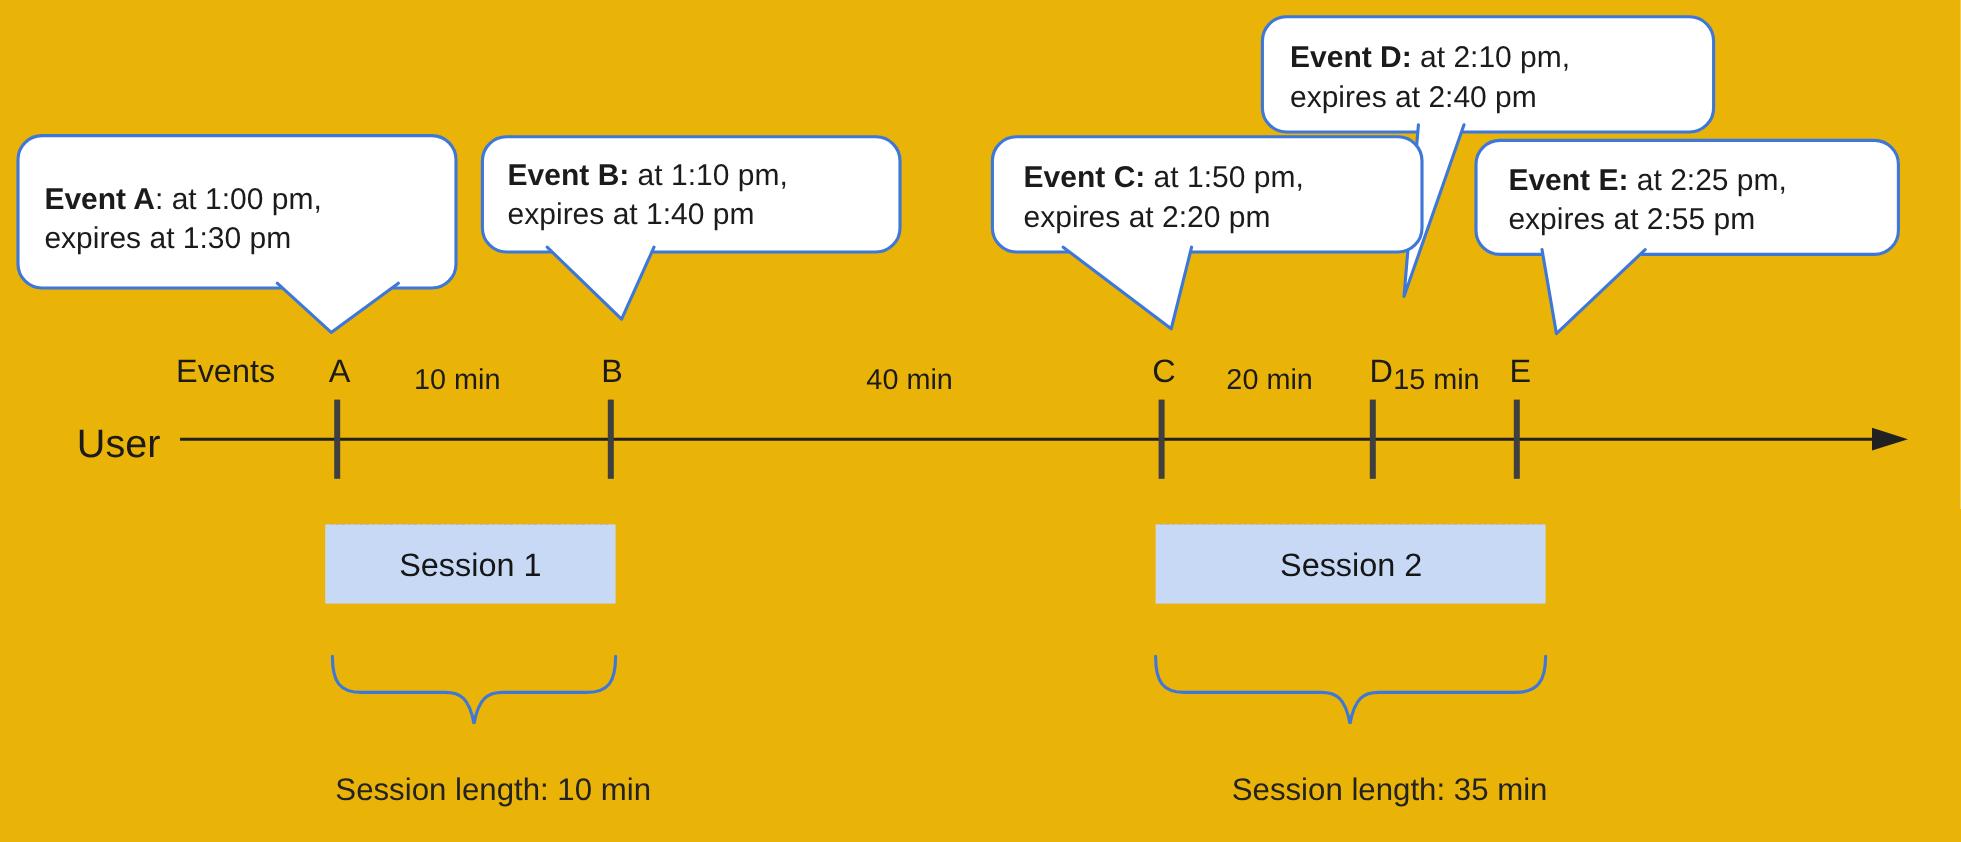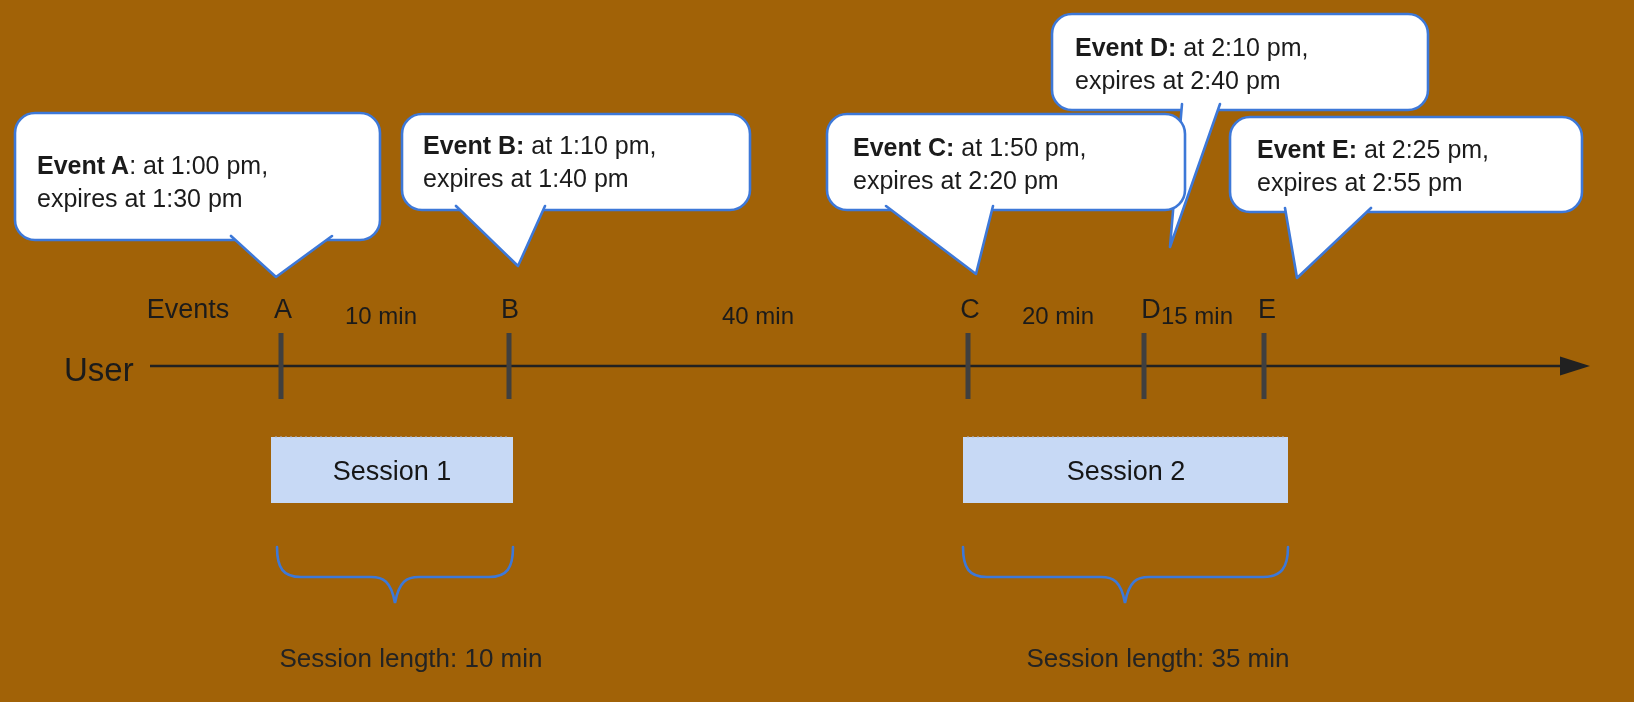--- a/index.html
+++ b/index.html
@@ -1,16 +1,16 @@
 <!DOCTYPE html>
 <html><head>
 <meta charset="utf-8">
 <style>
   html,body{margin:0;padding:0;background:#ffffff;}
-  .stage{position:relative;width:1634px;height:702px;background:#a16207;overflow:hidden;
+  .stage{position:relative;width:1634px;height:702px;background:#eab308;overflow:hidden;
          font-family:"Liberation Sans", sans-serif;}
   svg{display:block;}
   svg text{font-family:"Liberation Sans", sans-serif;fill:#1b1b1b;}
   .bubble{fill:#ffffff;stroke:#3d78d8;stroke-width:2.6;}
   .tail{fill:#ffffff;stroke:#3d78d8;stroke-width:2.6;stroke-linejoin:round;stroke-linecap:round;}
   .bubble-text{font-size:25px;}
   .bold{font-weight:bold;}
   .axis-line{stroke:#212121;stroke-width:2.6;}
   .arrow-head{fill:#212121;}
   .tick{stroke:#3f3f3f;stroke-width:5;}

